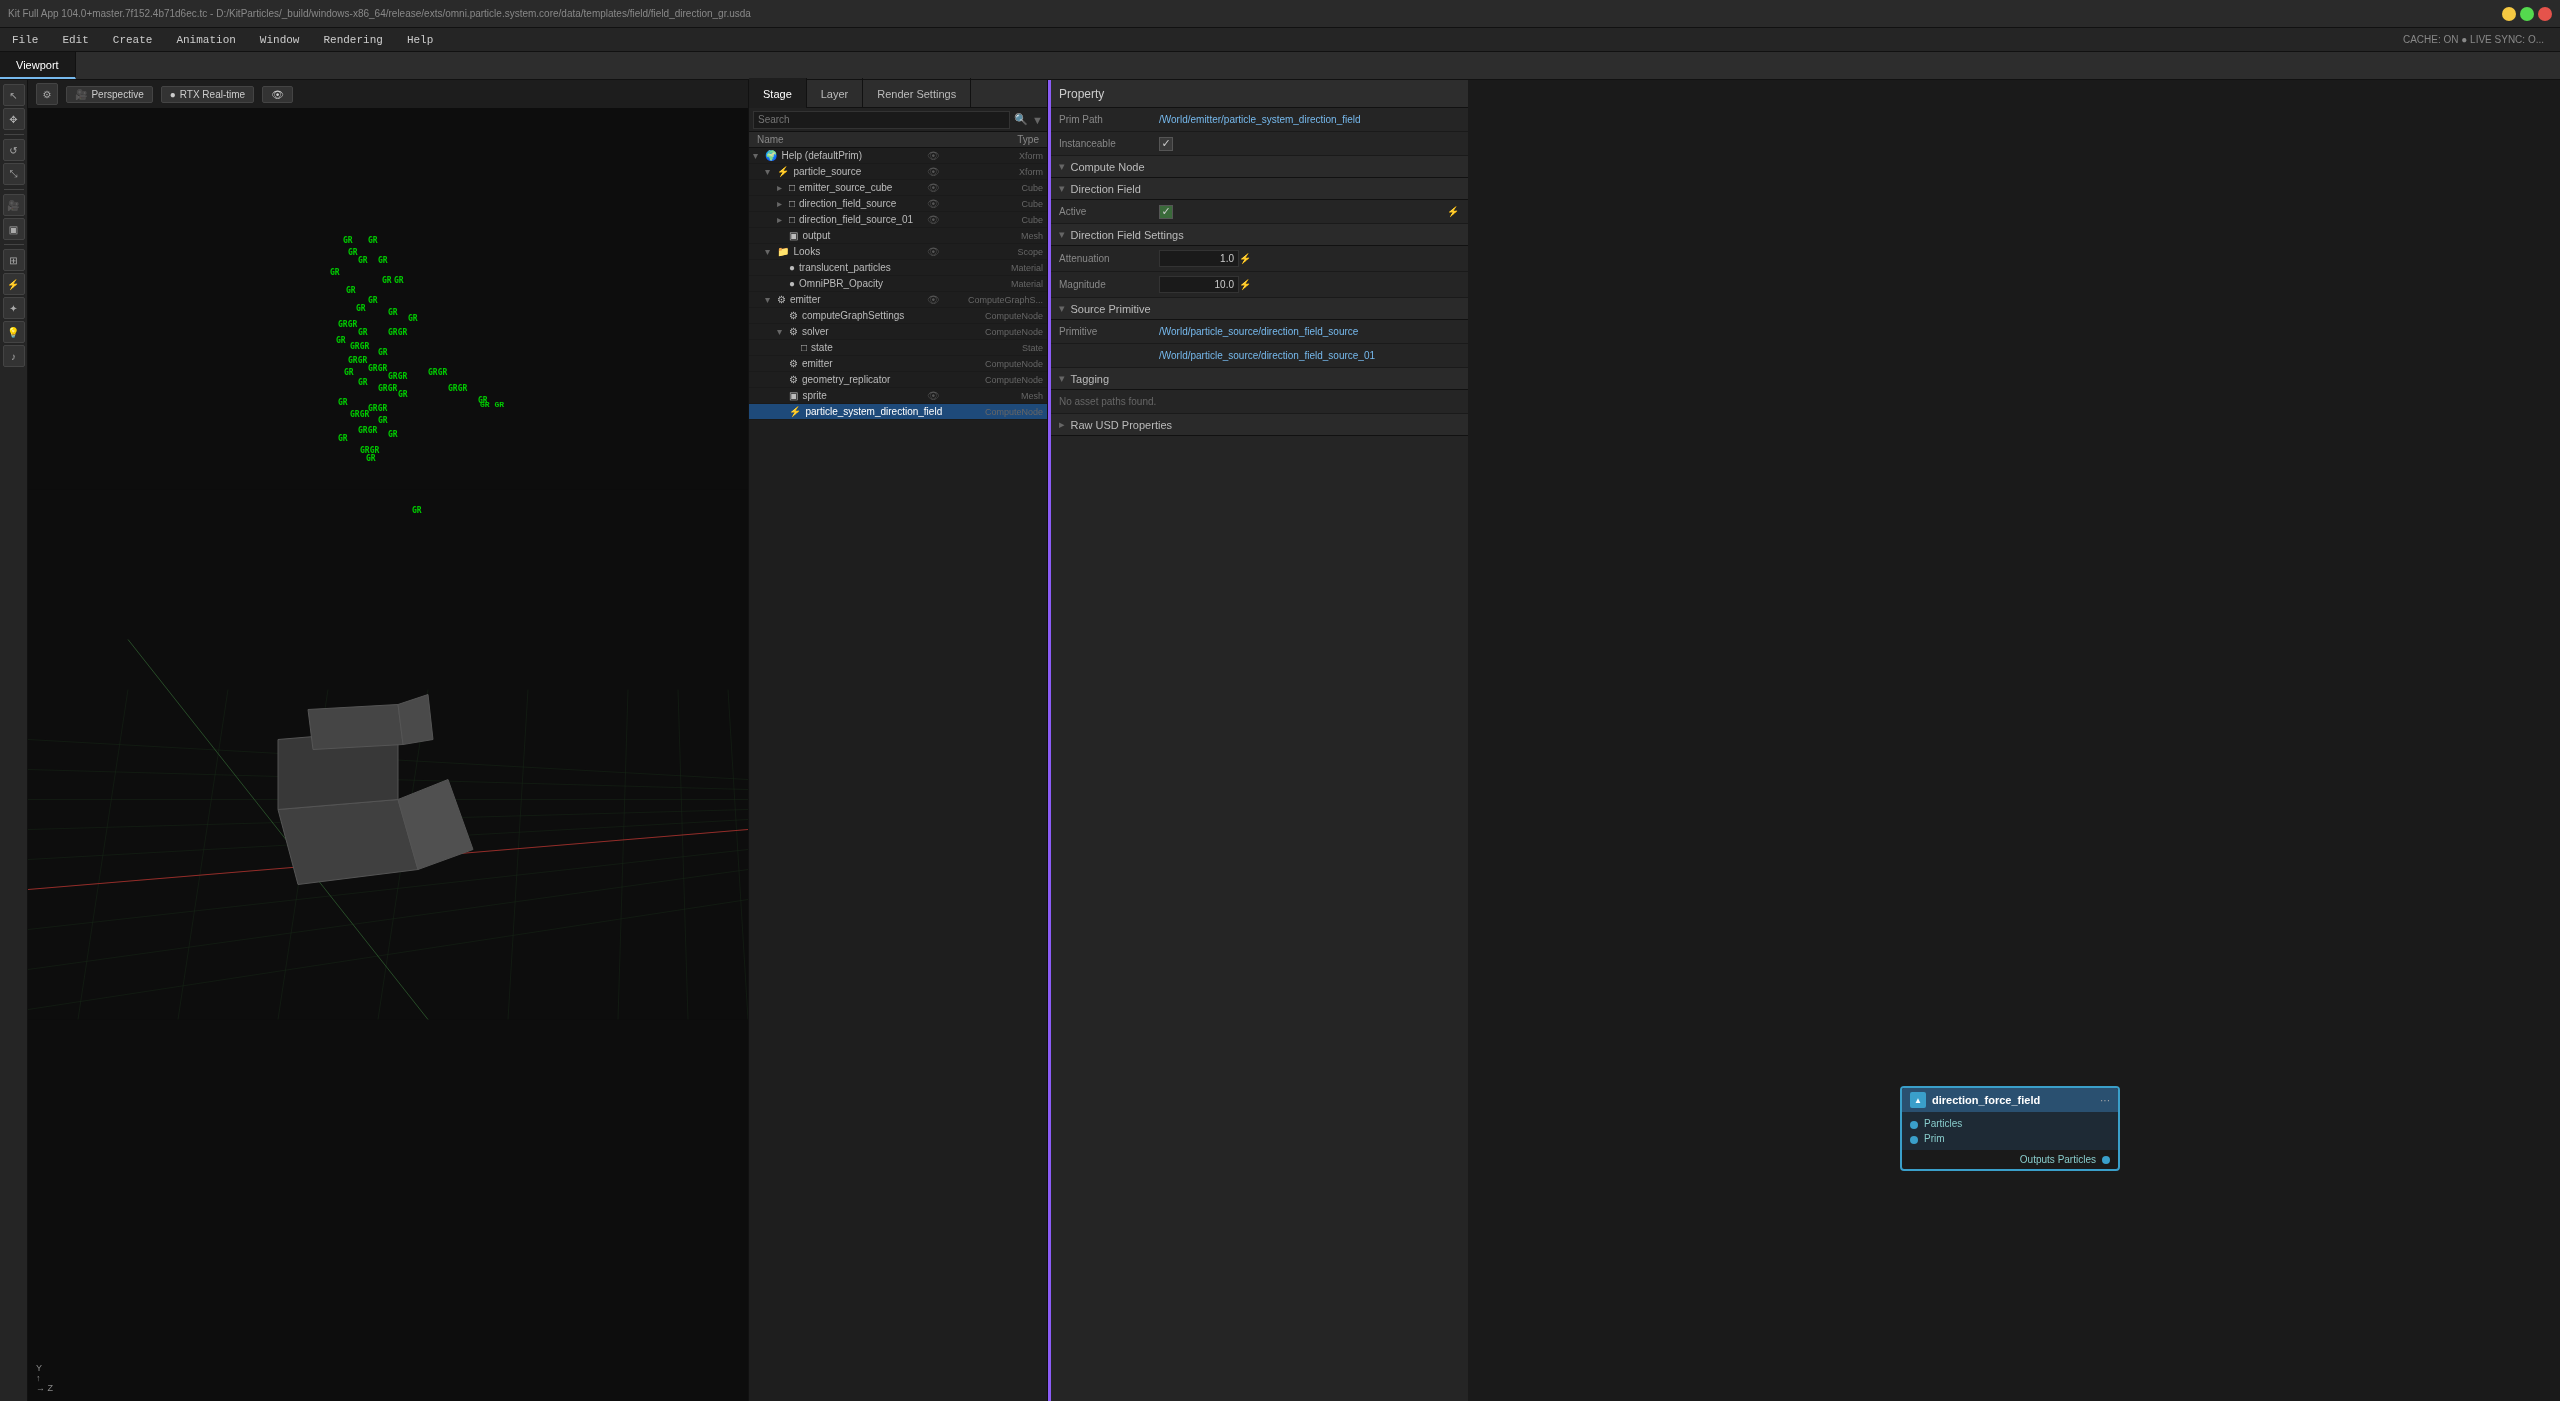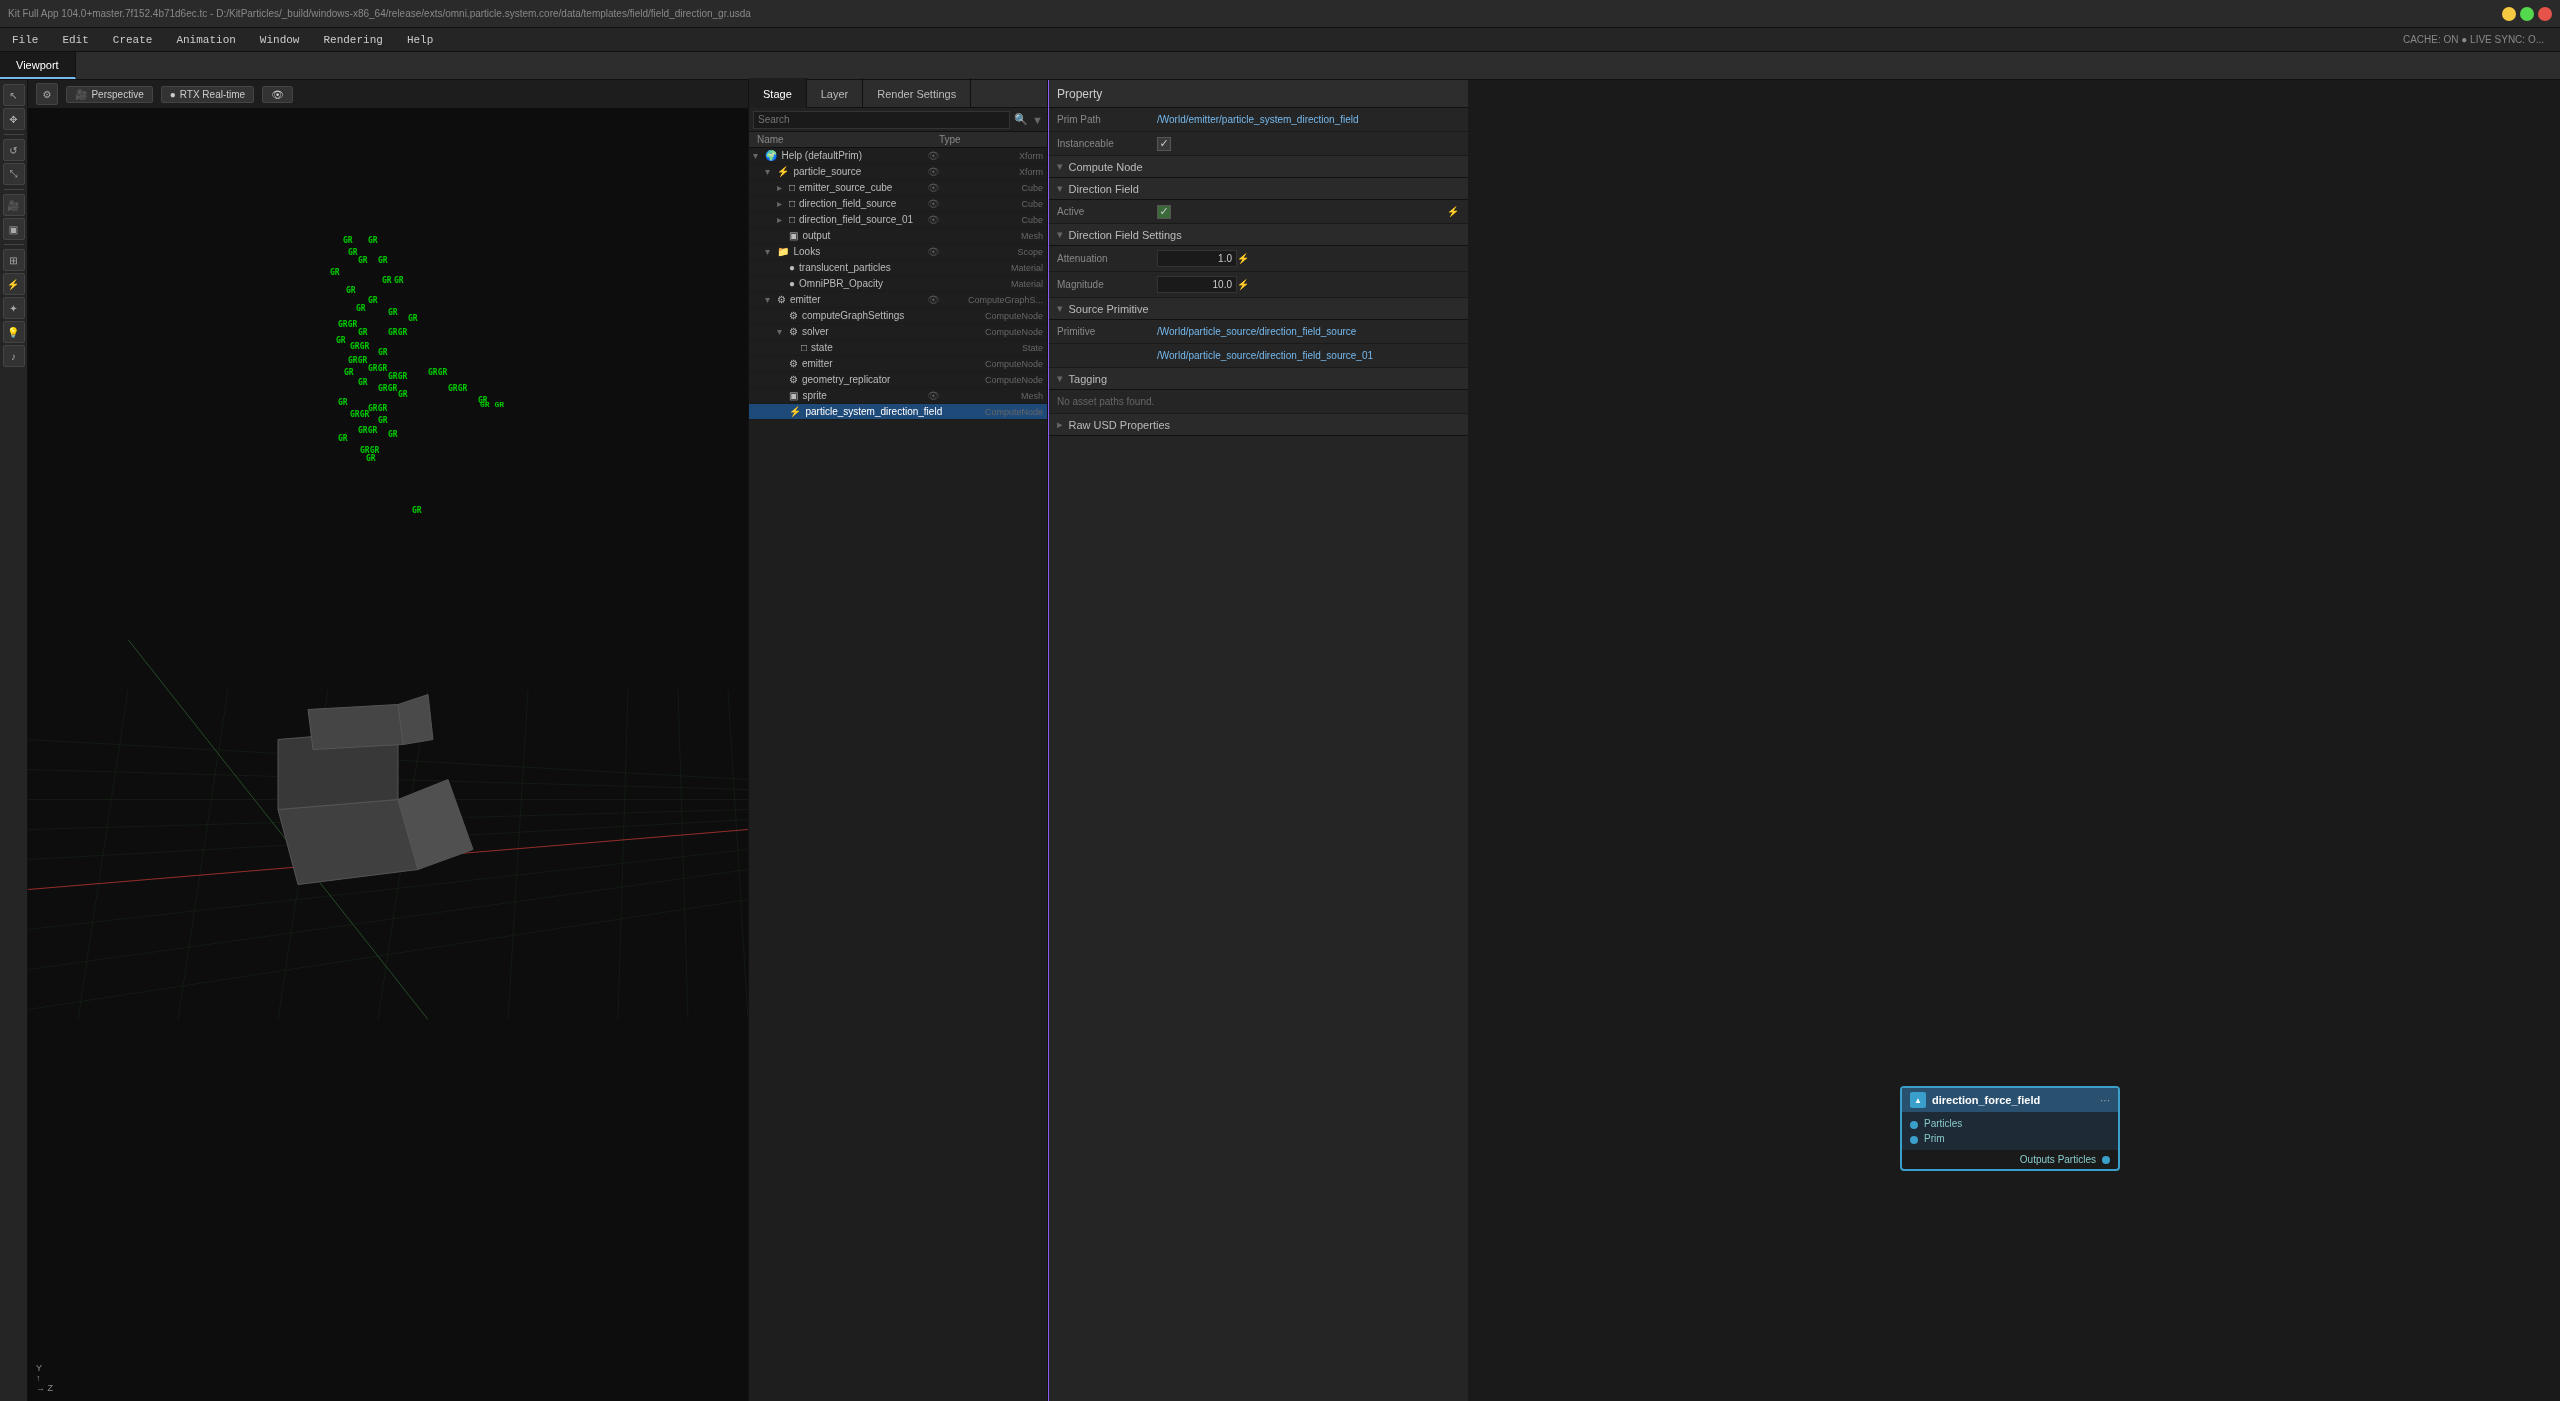--- a/index.html
+++ b/index.html
@@ -230,21 +230,21 @@
 
     .stage-header {
       display: flex;
       padding: 2px 8px;
       background: #2a2a2a;
       border-bottom: 1px solid #111;
       font-size: 10px;
       color: #888;
     }
     .stage-header-name { flex: 1; }
-    .stage-header-type { width: 100px; }
+    .stage-header-type { width: 100px; text-align: right; }
 
     .stage-tree {
       flex: 1;
       overflow-y: auto;
       background: #1e1e1e;
     }
     .tree-item {
       display: flex;
       align-items: center;
       padding: 2px 4px;
@@ -258,21 +258,21 @@
     .tree-toggle { width: 12px; color: #666; }
     .tree-icon { margin-right: 4px; }
     .tree-name { flex: 1; }
     .tree-type { color: #666; font-size: 9px; width: 100px; text-align: right; }
     .tree-eye { width: 16px; color: #555; }
 
     
     .property-panel {
       width: 420px;
       background: #252525;
-      border-left: 1px solid #8b5cf6;
+      border-left: 3px solid #8b5cf6;
       display: flex;
       flex-direction: column;
       flex-shrink: 0;
       overflow-y: auto;
     }
     .property-header {
       height: 28px;
       background: #2d2d2d;
       display: flex;
       align-items: center;

